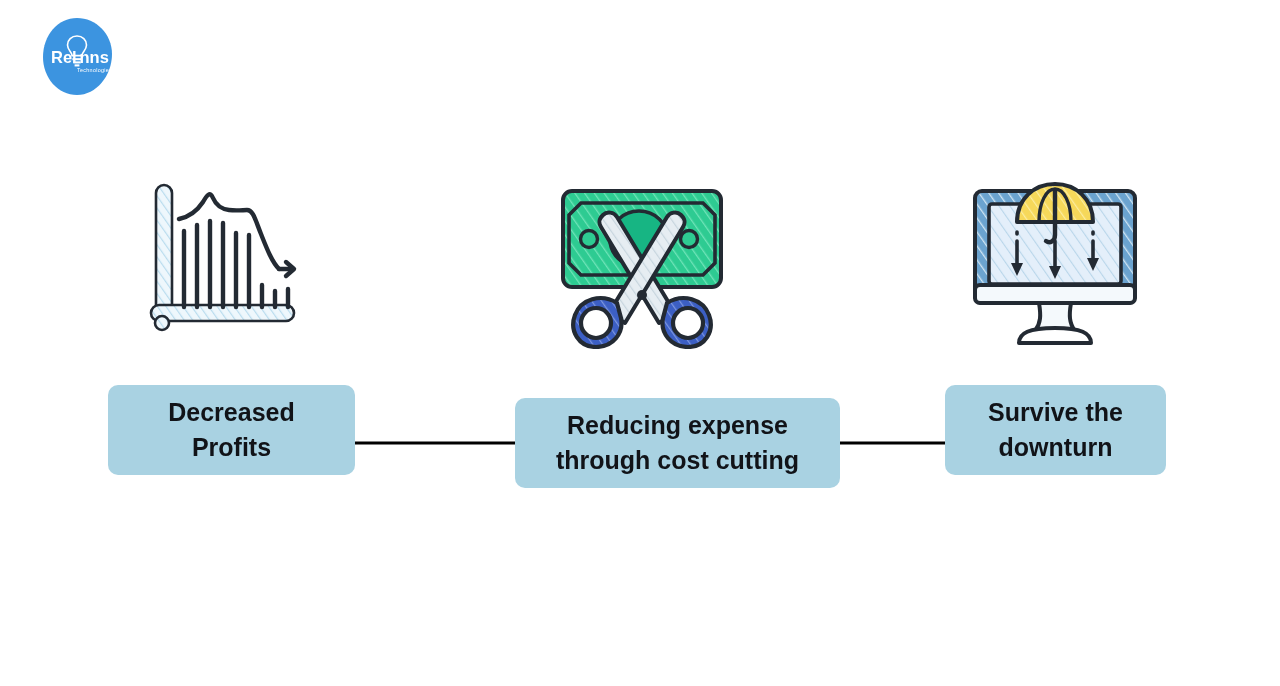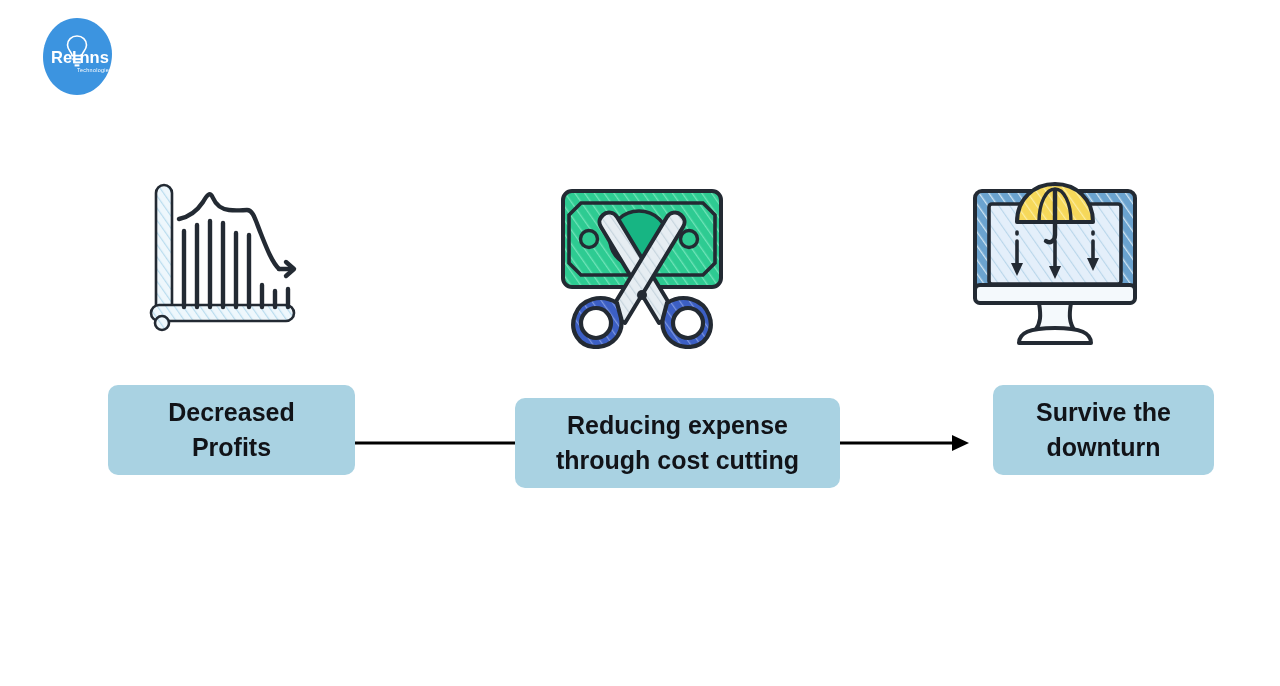--- a/index.html
+++ b/index.html
@@ -67,21 +67,21 @@
     color: #111318;
     font-weight: bold;
     font-size: 25px;
     line-height: 1.42;
     padding: 0 10px;
     box-sizing: border-box;
     white-space: pre-line;
   }
   .label-1 { left: 108px; top: 385px; width: 247px; height: 90px; }
   .label-2 { left: 495px; top: 398px; width: 325px; height: 90px; margin-left: 20px; }
-  .label-3 { left: 945px; top: 385px; width: 221px; height: 90px; margin-left: 48px; }
+  .label-3 { left: 945px; top: 385px; width: 221px; height: 90px; }
 </style>
 </head>
 <body>
 
 <div class="logo">
   <svg width="78" height="82" viewBox="0 0 78 82" xmlns="http://www.w3.org/2000/svg">
     <path d="M39 2 C58 2 74 18 74 38 C74 60 58 79 39 79 C20 79 5 62 5 41 C5 19 20 2 39 2 Z" fill="#3c94e0"></path>
 
     <g fill="none" stroke="#ffffff" stroke-width="1.6">
       <path d="M39 20 C33.5 20 29.5 24 29.5 29 C29.5 32.4 31.4 34.4 32.7 36.2

